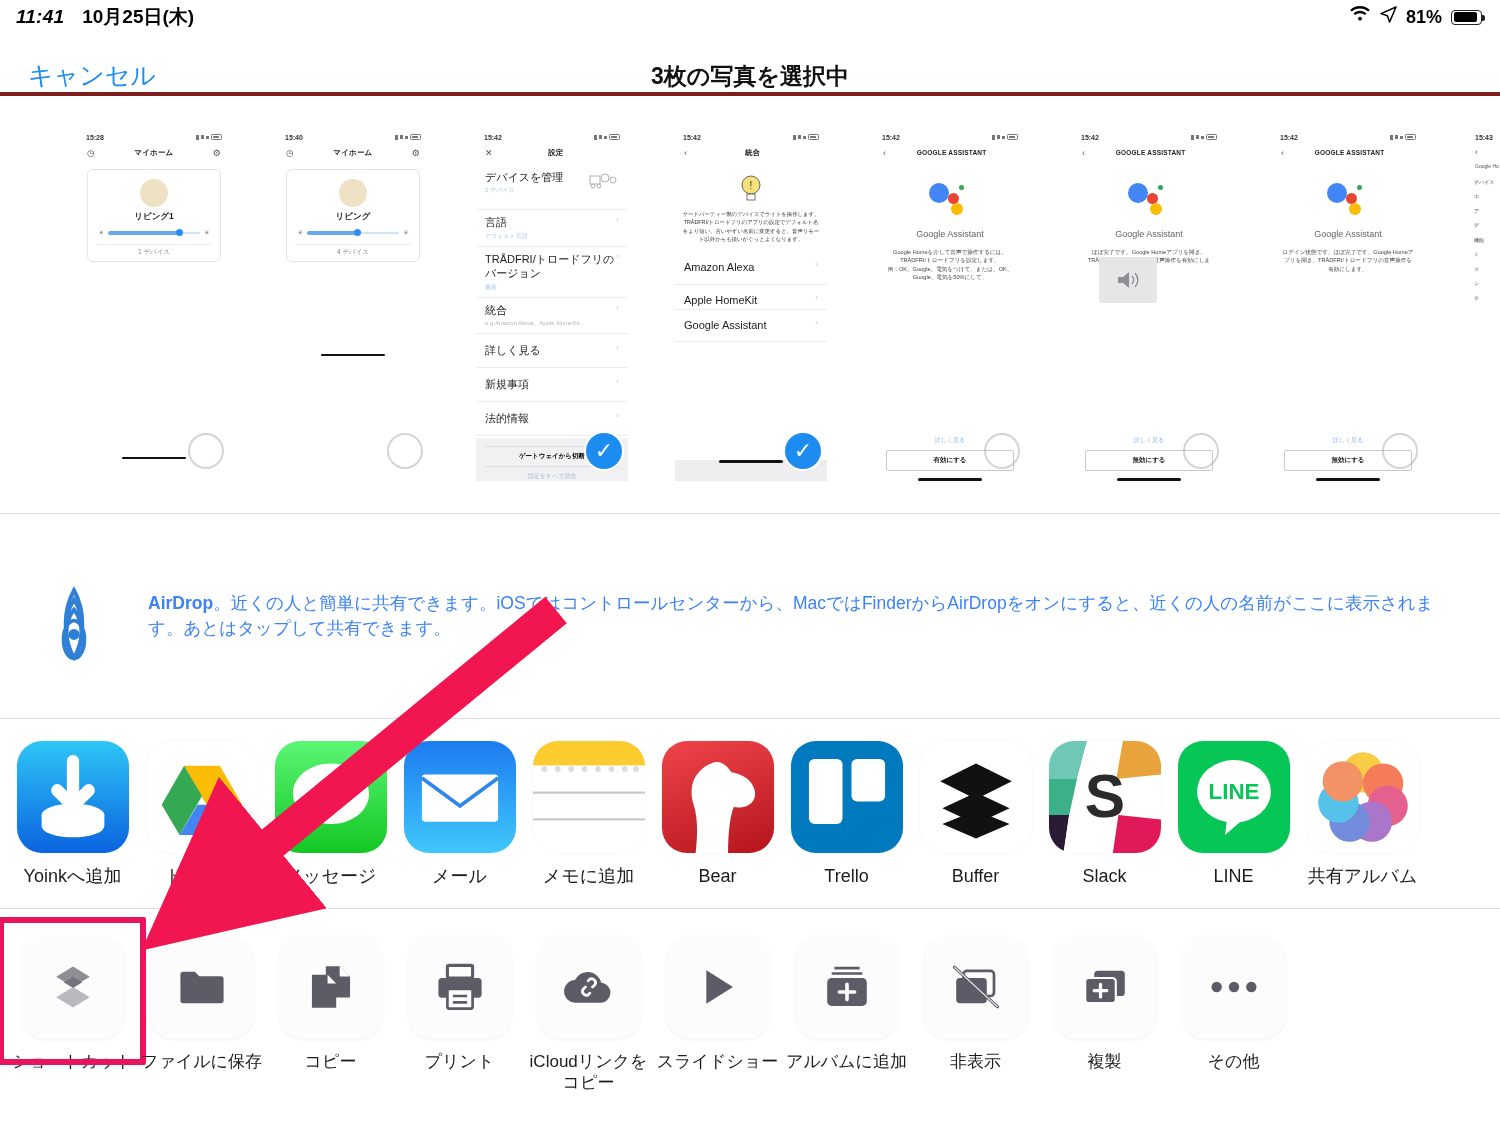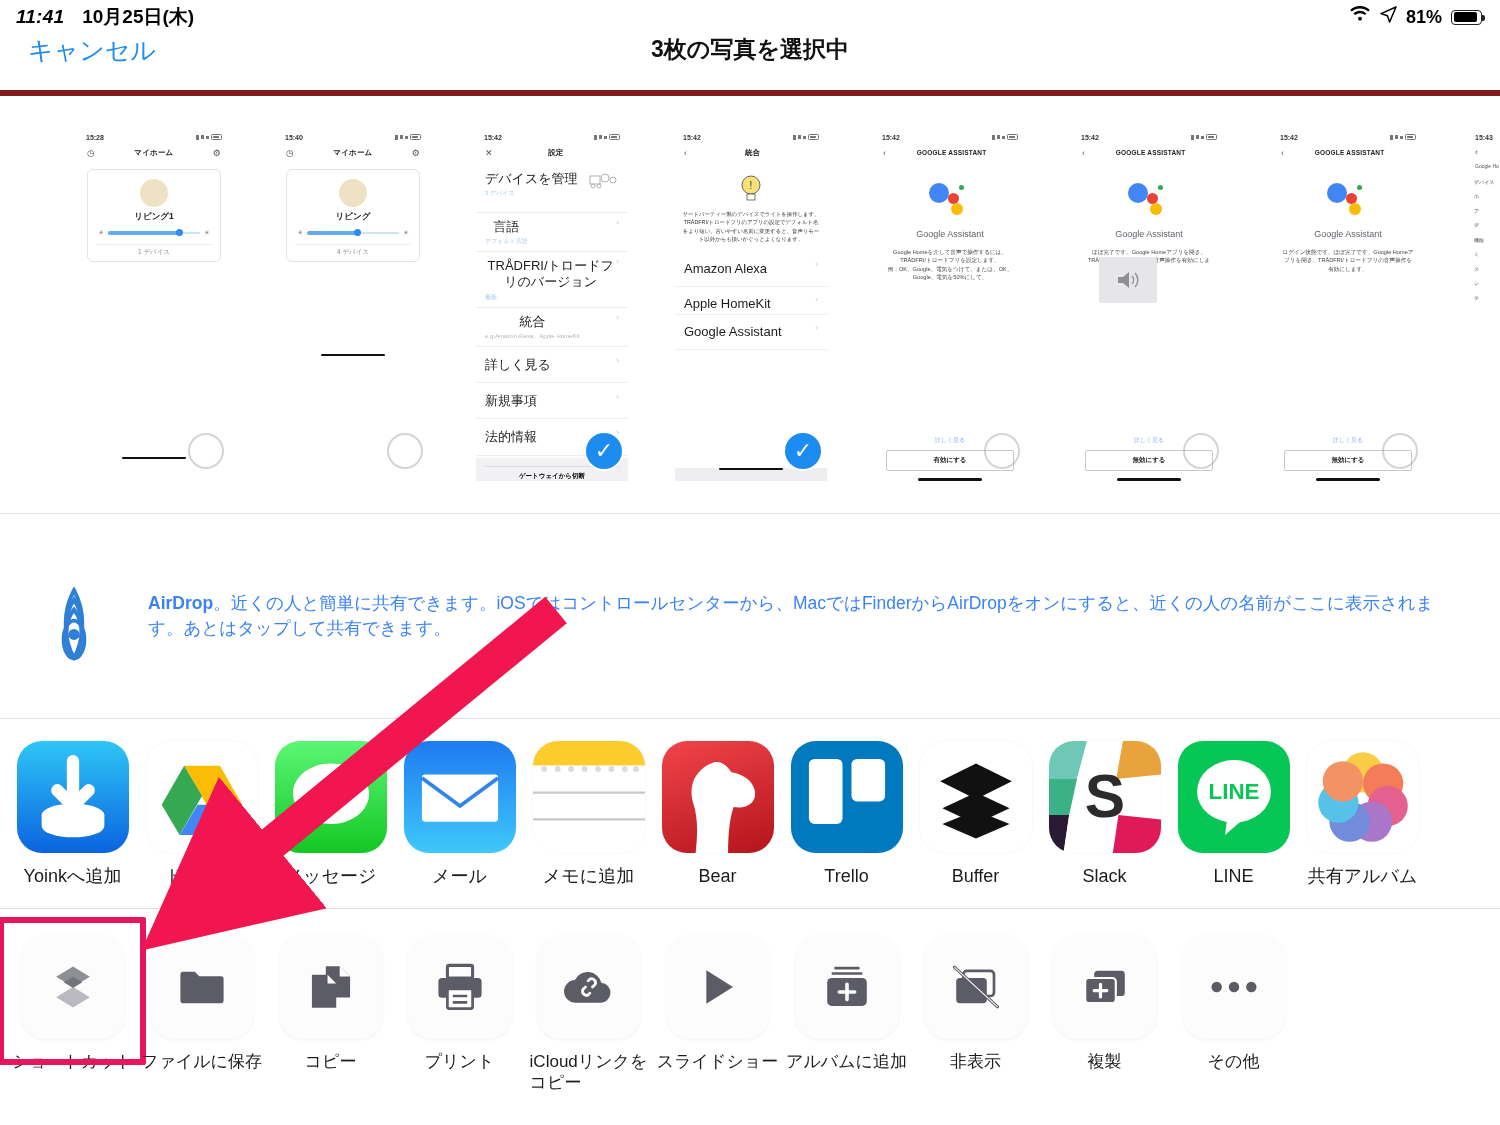--- a/index.html
+++ b/index.html
@@ -28,23 +28,23 @@
   .batt::after{
     content:""; position:absolute; right:-4px; top:4px;
     width:2.6px; height:6px; background:#222; border-radius:0 2px 2px 0;
   }
   .batt i { position:absolute; left:1.6px; top:1.6px; bottom:1.6px; width:80%;
             background:#000; border-radius:2px; display:block; }
 
   
   .navbar {
     height: 62px; width: 100%;
-    display: flex; align-items: flex-start; position: relative;
+    display: flex; align-items: flex-end; position: relative;
     background: #fff;
-    border-bottom: 6px solid #7f1d1d;
+    border-bottom: 4px solid #7f1d1d;
   }
   .cancel {
     margin-left: 28px; font-size: 25px; color: #1c8cf0; cursor: pointer;
   }
   .nav-title {
     position: absolute; left: 0; right: 0; text-align: center;
     font-size: 23px; font-weight: 700; color: #111; pointer-events: none;
   }
 
   
@@ -91,21 +91,21 @@
   .hc-slider .sun { font-size:7px; color:#8a8a8e; }
   .hc-track { flex:1; height:2px; background:#cfe3f7; border-radius:2px; position:relative; }
   .hc-track i { position:absolute; left:0; top:-1px; height:4px; background:#66aaee; border-radius:2px; display:block;}
   .hc-knob { width:7px;height:7px;border-radius:50%;background:#2d8cf0; position:absolute; top:-2.5px; }
   .hc-foot { border-top:1px solid #eee; font-size:6.5px; color:#8a8a8e; padding-top:3px; }
 
   .list-row {
     padding: 6px 9px 5px; border-bottom:1px solid #ececee;
     display:flex; justify-content:space-between; align-items:flex-start;
   }
-  .lr-main { font-size:13px; color:#1c1c1e; line-height:1.25;text-align:center; }
+  .lr-main { font-size:11px; color:#1c1c1e; line-height:1.25; }
   .lr-sub  { font-size:6px; color:#a7c8ea; margin-top:2px;}
   .lr-sub.gray { color:#b5b5ba; }
   .chev { font-size:8px; color:#c3c3c7; line-height:1; }
   .ga-logo { position:relative; width:46px; height:32px; margin: 16px auto 4px; }
   .ga-logo b { position:absolute; border-radius:50%; display:block; }
   .ga-blue  { width:20px;height:20px;background:#4285f4; left:2px; top:2px;}
   .ga-red   { width:11px;height:11px;background:#ea4335; left:21px; top:12px;}
   .ga-green { width:5px;height:5px;background:#34a853; left:32px; top:4px;}
   .ga-yellow{ width:12px;height:12px;background:#fbbc05; left:24px; top:22px;}
   .ga-word { text-align:center; font-size:9px; color:#5f6368; margin-top:12px;}
@@ -166,21 +166,21 @@
   .actitem {
     flex:0 0 129px; display:flex; flex-direction:column; align-items:center;
     position:relative; cursor:pointer; padding-top:8px;
   }
   .actitem:first-child { margin-left:8px; }
   .acticon {
     width:104px;height:104px;border-radius:24px;background:#fcfcfd;
     display:flex;align-items:center;justify-content:center;
     box-shadow:0 1px 3px rgba(0,0,0,.06);
   }
-  .actlabel{ margin-top:12px; font-size:17px; color:#1c1c1e; text-align:left; line-height:1.25;}
+  .actlabel{ margin-top:12px; font-size:17px; color:#1c1c1e; text-align:center; line-height:1.25;}
   .hl-box{
     position:absolute; left:-10px; top:-10px; width:148px; height:148px;
     border:6px solid #e8155e; border-radius:2px; pointer-events:none;
   }
 
   
   .arrow-layer { position:absolute; left:0; top:0; width:1500px; height:1125px; pointer-events:none; }
 </style>
 </head>
 <body>

